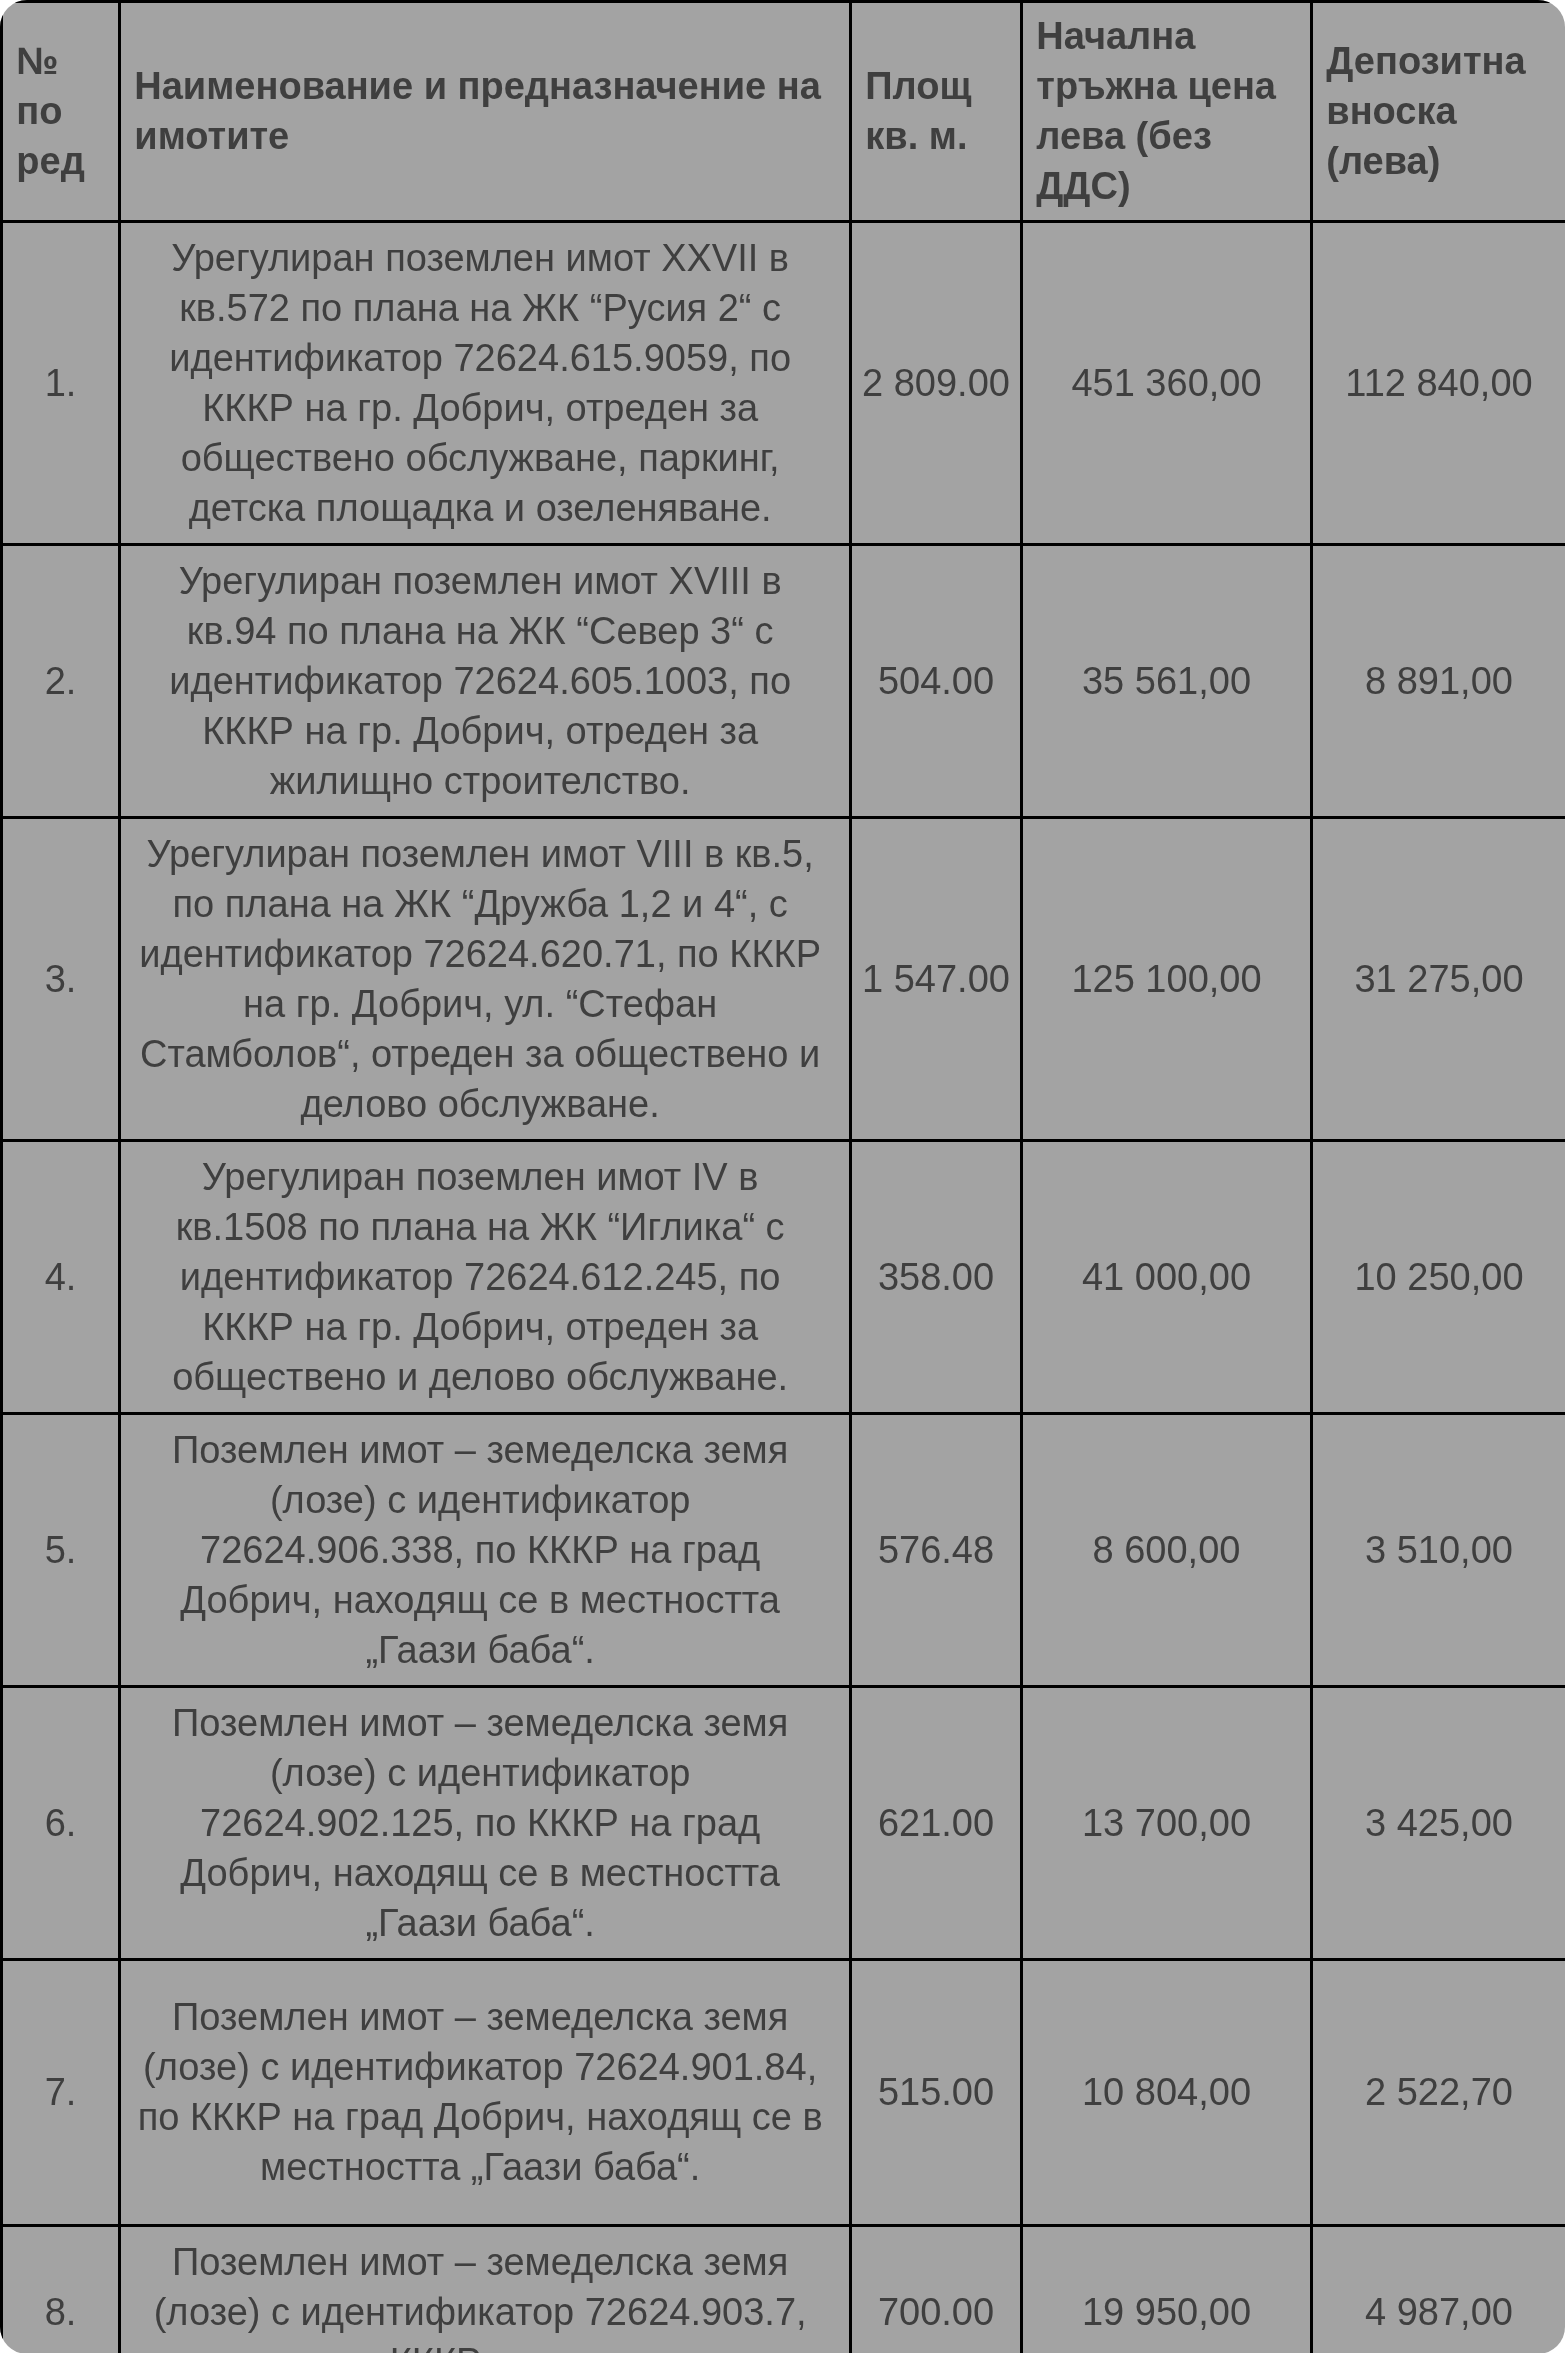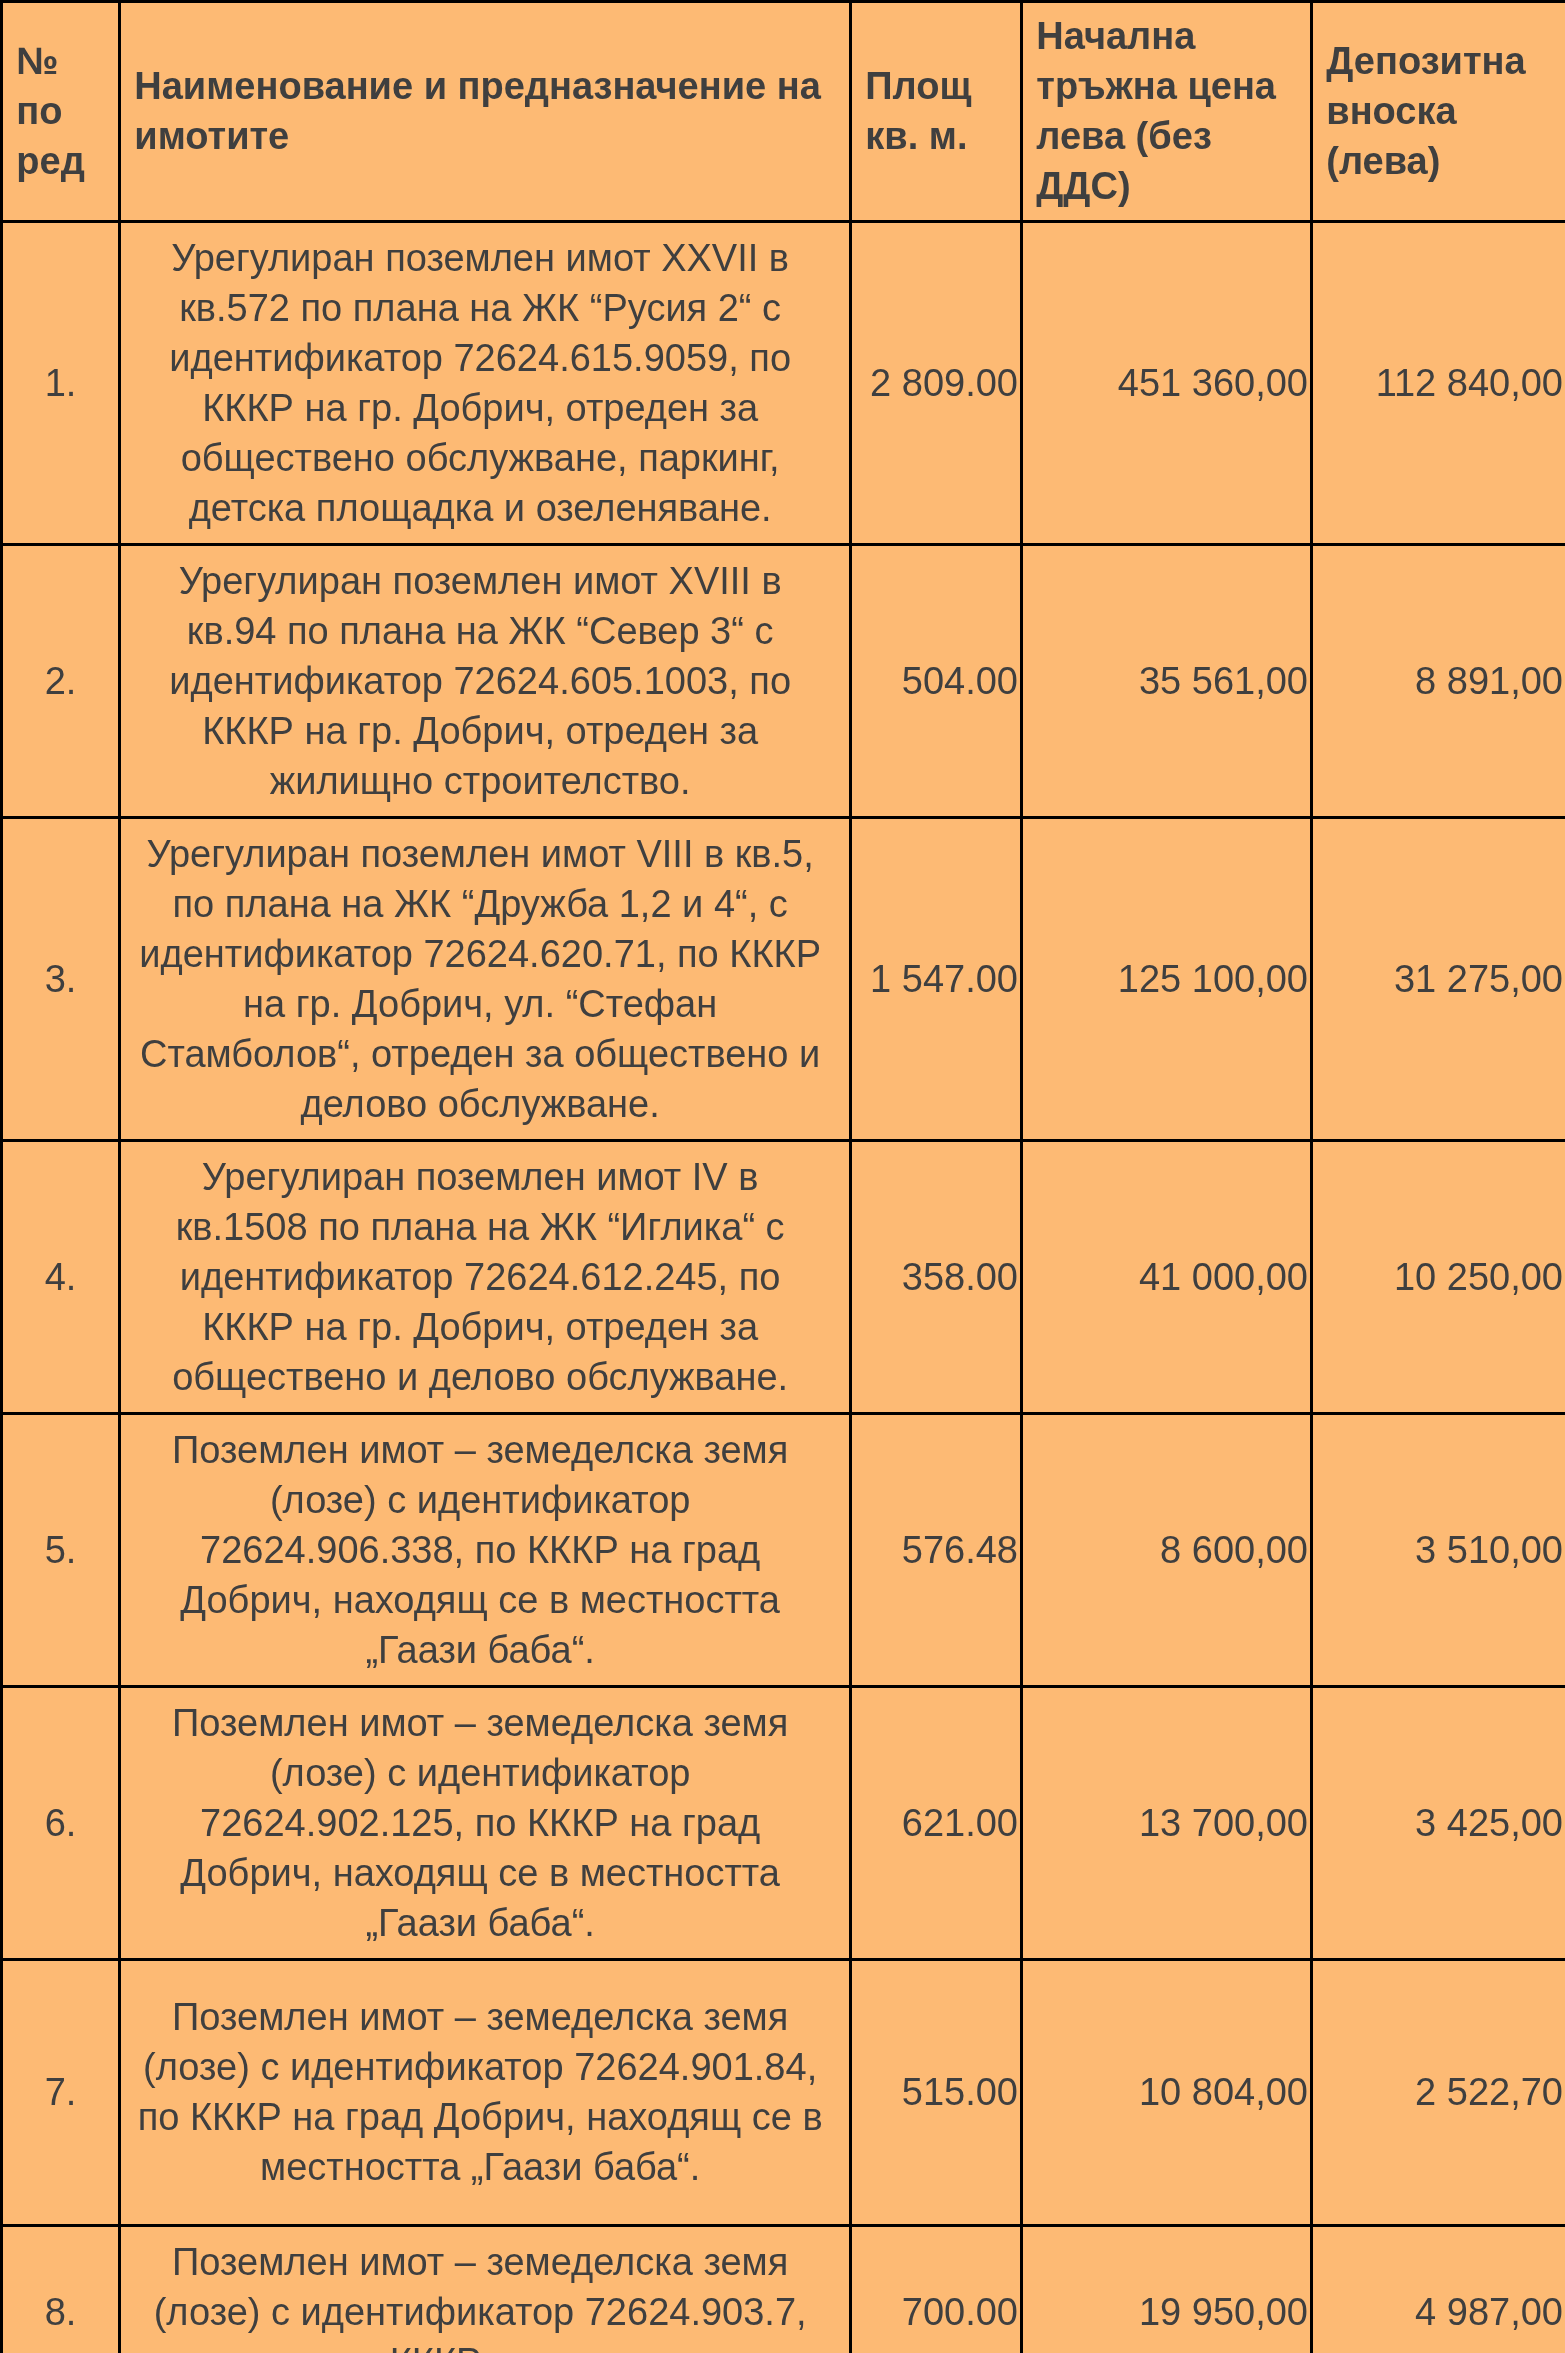--- a/index.html
+++ b/index.html
@@ -4,23 +4,24 @@
 <style>
   html, body {
     margin: 0;
     padding: 0;
     background: #ffffff;
   }
   .page {
     position: relative;
     width: 1565px;
     height: 2354px;
-    background: #fdba74;
+    background: #a3a3a3;
     overflow: hidden;
     font-family: "Liberation Sans", "DejaVu Sans", sans-serif;
+    border-radius: 27px;
   }
   table.props {
     width: 1565px;
     height: 2354px;
     border-collapse: collapse;
     table-layout: fixed;
   }
   table.props th,
   table.props td {
     border: 3.3px solid #000000;
@@ -40,21 +41,21 @@
   
   td.c-num {
     text-align: center;
     padding: 5px 3.3px;
   }
   td.c-name {
     text-align: center;
     padding: 10px 23px 10px 13.3px;
   }
   td.c-area, td.c-price, td.c-deposit {
-    text-align: right;
+    text-align: center;
     padding: 5px 2px;
   }
 </style>
 </head>
 <body>
 
 <div class="page">
   <table class="props">
     <colgroup>
       <col style="width:118px">

